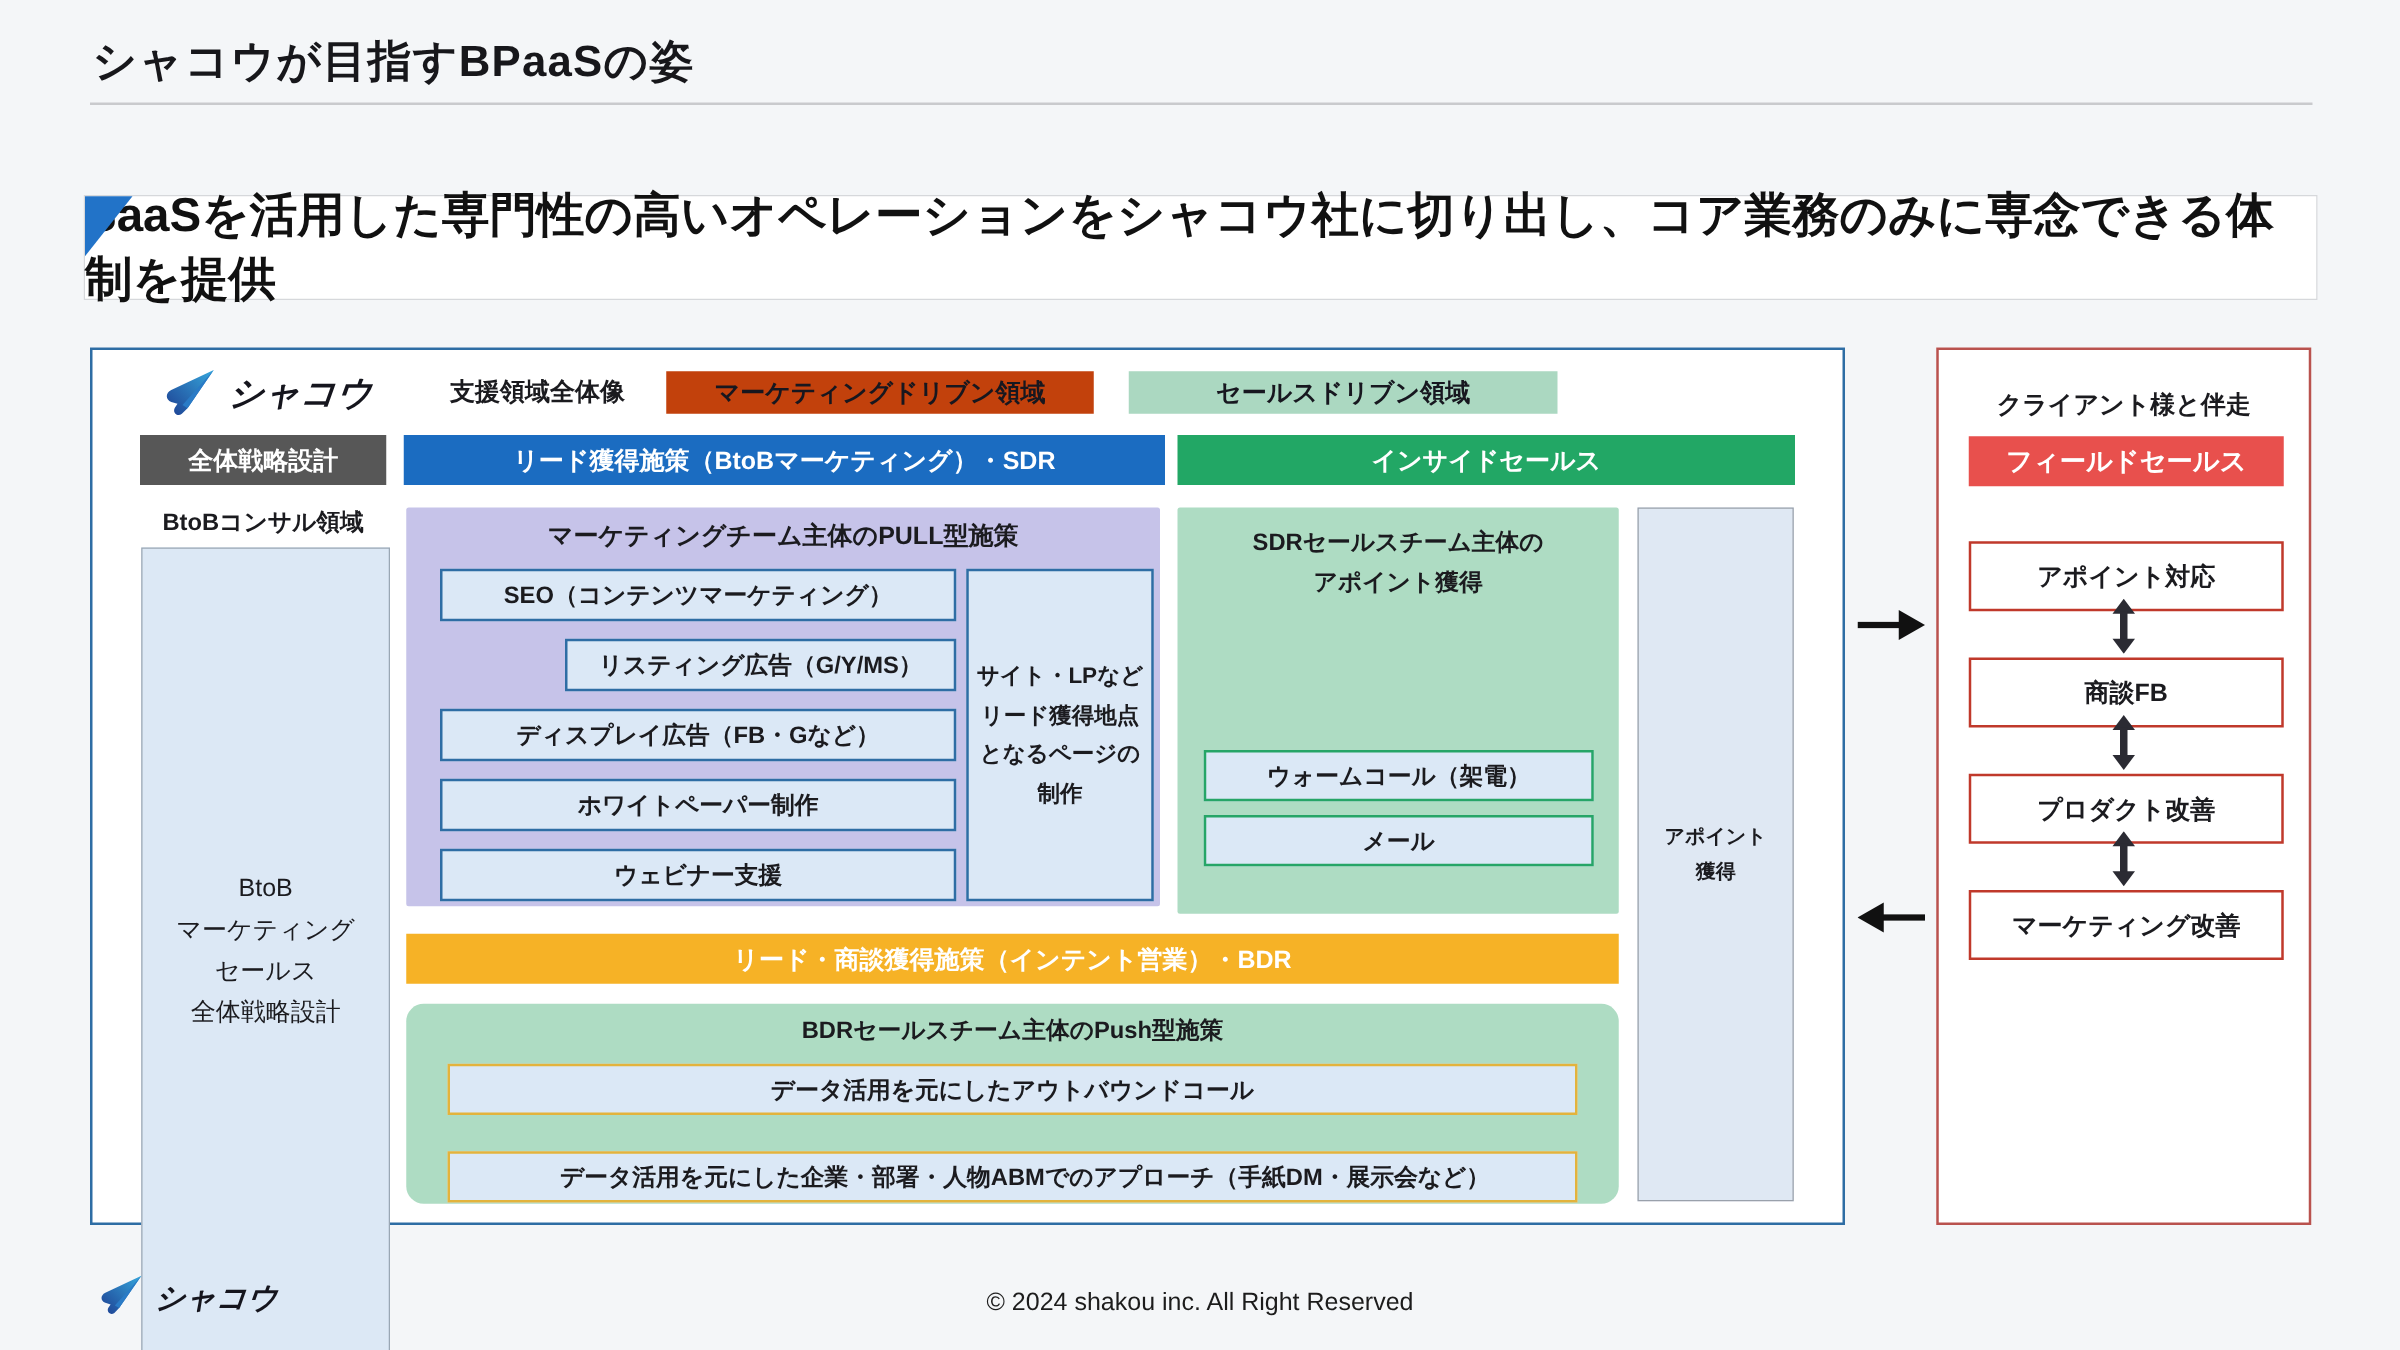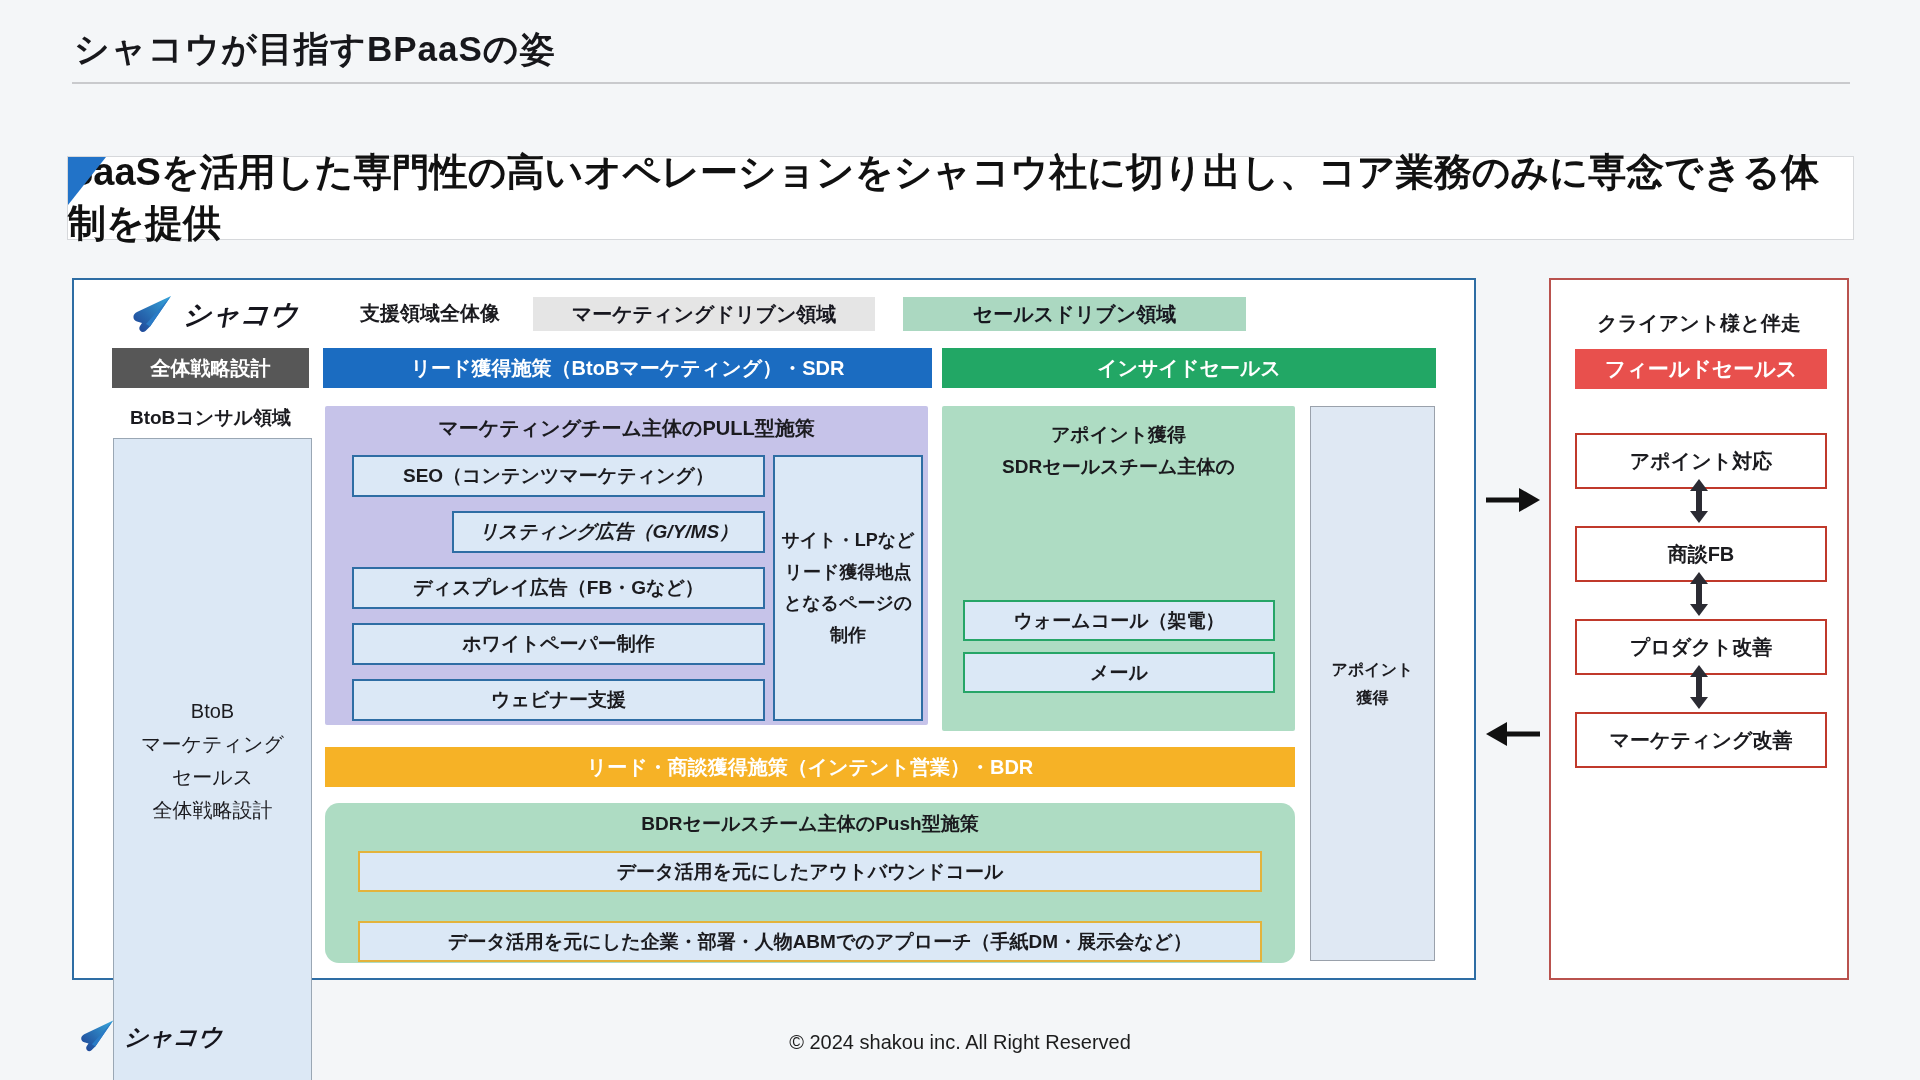--- a/index.html
+++ b/index.html
@@ -22,38 +22,38 @@
   .subtitle-text { width:100%; height:100%; font-size:38px; font-weight:700; color:#111; }
 
   
   .main-box { left:72px; top:278px; width:1404px; height:702px; background:#ffffff; border:2px solid #2e6da4; }
 
   .mb-logo { left:56px; top:12px; display:flex; align-items:center; gap:9px; height:46px; }
   .mb-logo .logo-text { font-size:28px; font-weight:800; font-style:italic; transform:skewX(-6deg); color:#15151d; }
   .overall-label { left:286px; top:20px; font-size:20px; font-weight:700; }
 
   .domain-badge { height:34px; font-size:20px; font-weight:700; color:#17171f; }
-  .domain-badge.marketing { left:459px; top:17px; width:342px; background:#e5e5e5; }
+  .domain-badge.marketing { left:459px; top:17px; width:342px; background:#c2410c; }
   .domain-badge.sales     { left:829px; top:17px; width:343px; background:#abd8c1; }
 
   .band { top:68px; height:40px; font-size:20px; font-weight:700; color:#ffffff; }
   .band.strategy { left:38px;  width:197px; background:#575757; }
   .band.lead     { left:249px; width:609px; background:#1b6cc1; }
   .band.inside   { left:868px; width:494px; background:#22a765; }
 
   .consult-label { left:38px; top:125px; width:197px; text-align:center; font-size:19px; font-weight:700; }
   .consult-box { left:39px; top:158px; width:199px; height:645px; background:#dce8f5; border:1px solid #9aa7b4;
                  text-align:center; font-size:20px; font-weight:400; line-height:1.65; flex-direction:column; }
 
   .pull-section { left:251px; top:126px; width:603px; height:319px; background:#c6c3e9; border-radius:2px; }
   .pull-title { top:9px; width:100%; text-align:center; font-size:20px; font-weight:700; }
   .pull-item { left:27px; width:413px; height:42px; background:#dbe8f6; border:2px solid #2e6da4;
                font-size:19px; font-weight:700; }
   .pull-item.i0 { top:49px; }
-  .pull-item.i1 { top:105px; left:127px; width:313px;font-style:italic; }
+  .pull-item.i1 { top:105px; left:127px; width:313px; }
   .pull-item.i2 { top:161px; }
   .pull-item.i3 { top:217px; }
   .pull-item.i4 { top:273px; }
   .pull-side { left:448px; top:49px; width:150px; height:266px; background:#dbe8f6; border:2px solid #2e6da4;
                flex-direction:column; font-size:18px; font-weight:700; line-height:1.75; text-align:center; }
 
   .sdr-section { left:868px; top:126px; width:353px; height:325px; background:#aedcc3; border-radius:2px; }
   .sdr-title { top:13px; width:100%; text-align:center; font-size:19px; font-weight:700; line-height:1.7; }
   .sdr-item { left:21px; width:312px; height:41px; background:#dbe8f6; border:2px solid #26a567;
               font-size:19px; font-weight:700; }
@@ -160,22 +160,22 @@
       <div class="abs center pull-side">
         <span class="line">サイト・LPなど</span>
         <span class="line">リード獲得地点</span>
         <span class="line">となるページの</span>
         <span class="line">制作</span>
       </div>
     </div>
 
     <div class="abs sdr-section">
       <div class="abs sdr-title">
+        <span class="line">SDRセールスチーム主体の</span>
         <span class="line">アポイント獲得</span>
-        <span class="line">SDRセールスチーム主体の</span>
       </div>
       <div class="abs center sdr-item i0">ウォームコール（架電）</div>
       <div class="abs center sdr-item i1">メール</div>
     </div>
 
     <div class="abs center appoint-col">
       <span class="line">アポイント</span>
       <span class="line">獲得</span>
     </div>
 

